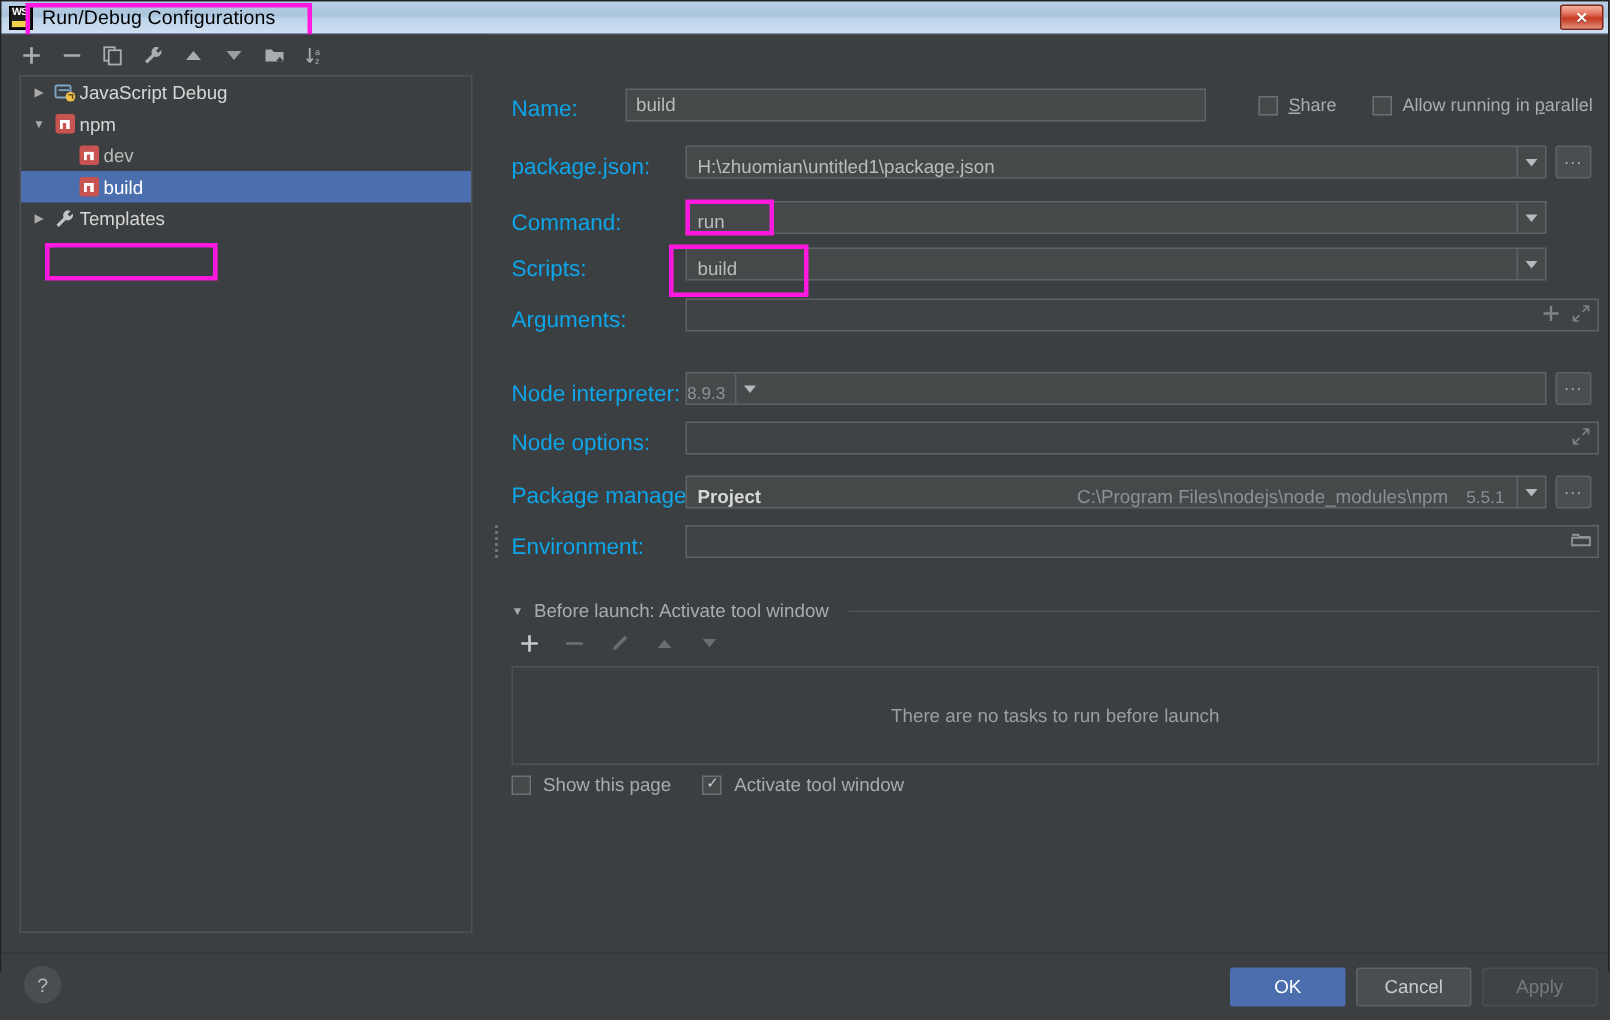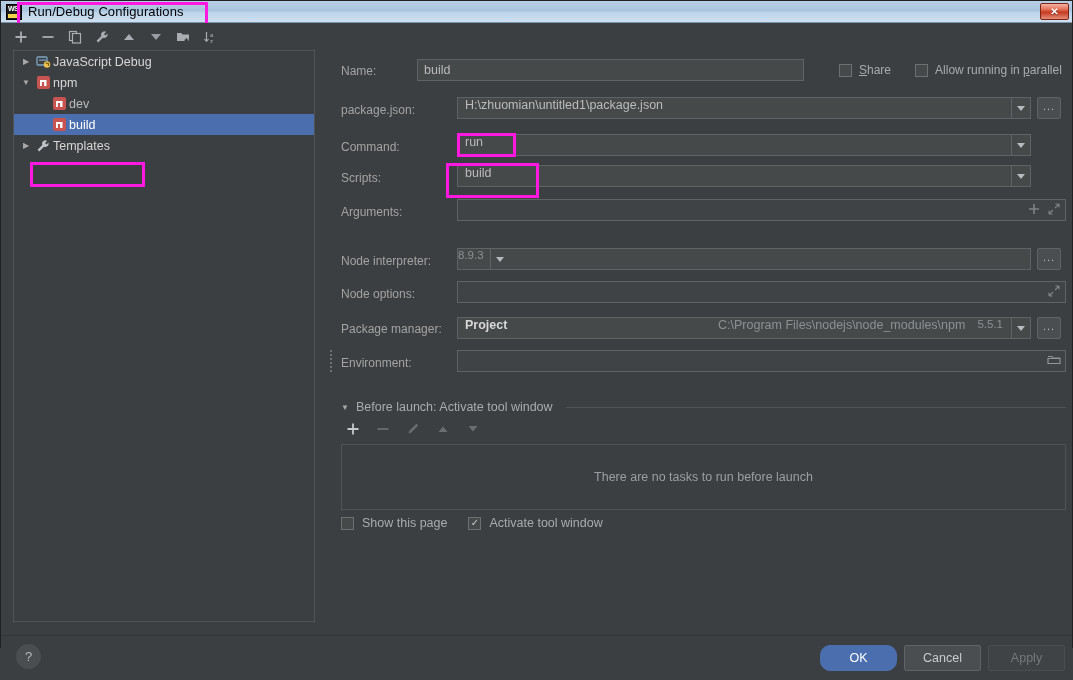--- a/index.html
+++ b/index.html
@@ -142,35 +142,35 @@
   }
   #splitter i {
     display: block; width: 2px; height: 2px;
     background: #6d7174; margin: 2px auto;
   }
 
   
   #form { position: absolute; left: 334px; top: 0; width: 735px; height: 612px; }
 
   .lbl {
-    position: absolute; font-size: 12px; color: #a3a3a3;
+    position: absolute; font-size: 15px; color: #0ea5e9;
     white-space: nowrap;
   }
   .field {
     position: absolute; height: 22px;
     background: #45494a; border: 1px solid #5e6366;
     display: flex; align-items: center;
     font-size: 12.5px; color: #bbbbbb;
     padding: 0 6px; white-space: nowrap; overflow: hidden;
   }
   .field.flat { background: #3f4345; }
   .combo {
     position: absolute; height: 22px;
     background: #45494a; border: 1px solid #5e6366;
-    display: flex; align-items: flex-start;
+    display: flex; align-items: flex-end;
     font-size: 12.5px; color: #bbbbbb;
     white-space: nowrap; overflow: hidden;
   }
   .combo .val { padding-left: 7px; flex: 1 1 auto; overflow: hidden; }
   .combo .arrow {
     width: 19px; height: 100%; flex: 0 0 19px;
     border-left: 1px solid #5e6366;
     display: flex; align-items: center; justify-content: center;
   }
   .caret {
@@ -528,19 +528,19 @@
         <span class="cb unchecked">✓</span>
         <span>Show this page</span>
         <span style="width:5px;"></span>
         <span class="cb">✓</span>
         <span>Activate tool window</span>
       </div>
     </div>
 
     <div id="bottom">
       <div id="help-btn">?</div>
-      <div class="dlg-btn primary" style="left:819px; width:77px;border-radius:10px;">OK</div>
+      <div class="dlg-btn primary" style="left:819px; width:77px;">OK</div>
       <div class="dlg-btn" style="left:903px; width:77px;">Cancel</div>
       <div class="dlg-btn disabled" style="left:987px; width:77px;">Apply</div>
     </div>
 
   </div>
 </div>
 
 </body></html>

